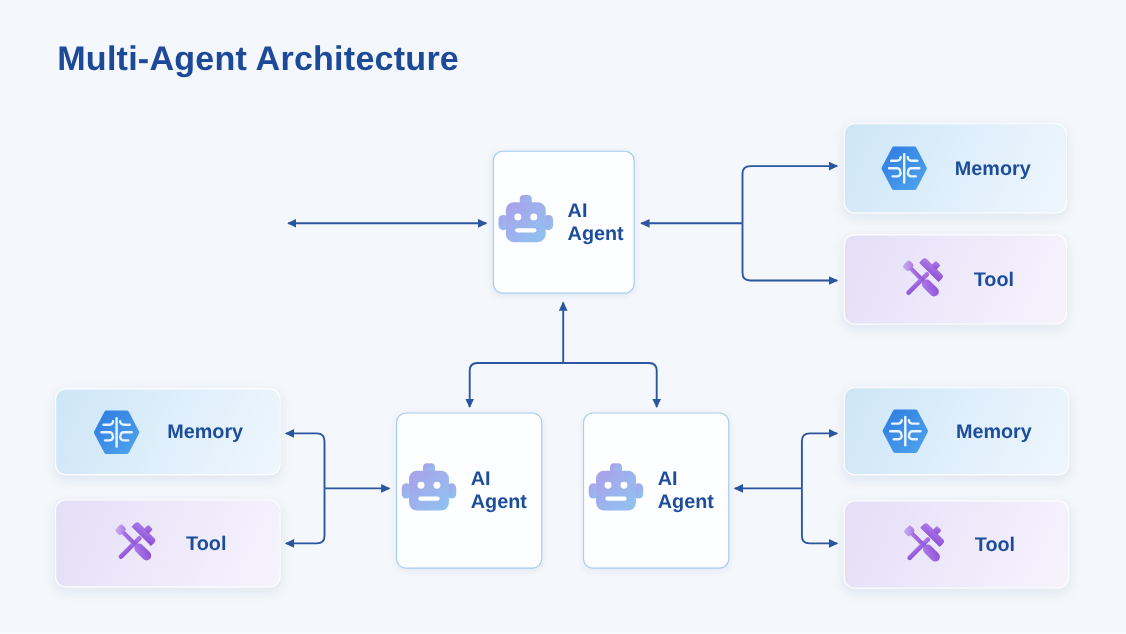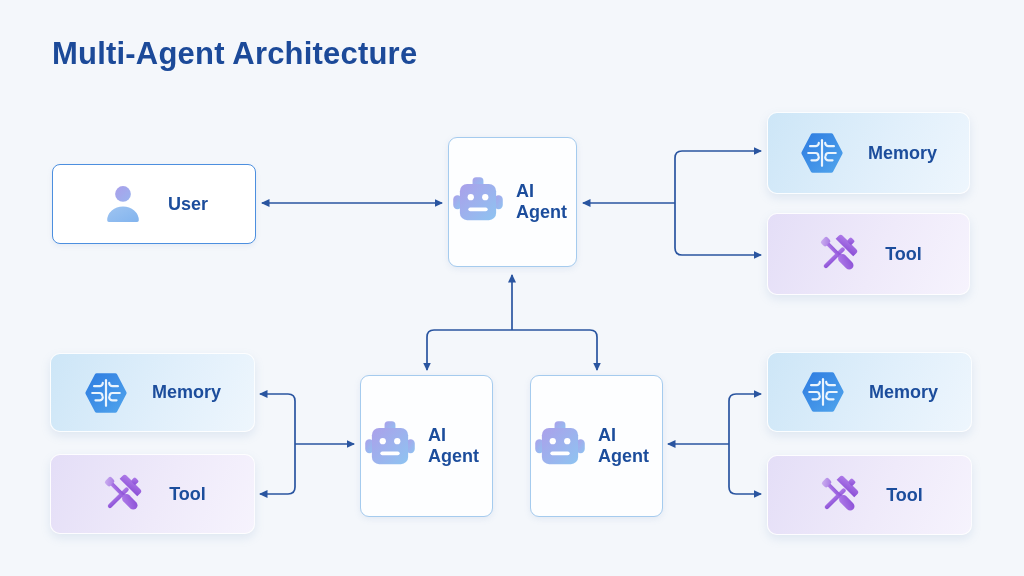--- a/index.html
+++ b/index.html
@@ -99,29 +99,20 @@
       <path d="M295 444 V401 Q295 394 288 394 H260" marker-end="url(#ah)"></path>
       <path d="M295 444 V487 Q295 494 288 494 H260" marker-end="url(#ah)"></path>
       <path d="M729 444 H668" marker-end="url(#ah)"></path>
       <path d="M729 444 V401 Q729 394 736 394 H761" marker-end="url(#ah)"></path>
       <path d="M729 444 V487 Q729 494 736 494 H761" marker-end="url(#ah)"></path>
     </g>
   </svg>
 
   <div class="title">Multi-Agent Architecture</div>
 
-  <div class="node user-box">
-    <span class="icon">
-      <svg width="46" height="46" viewBox="0 0 48 48">
-        <circle cx="24" cy="13.5" r="8.2" fill="url(#grad-user-head)"></circle>
-        <path d="M7.5 41 a16.5 14.5 0 0 1 33 0 q0 1.8 -1.8 1.8 h-29.4 q-1.8 0 -1.8 -1.8 z" fill="url(#grad-user-body)"></path>
-      </svg>
-    </span>
-    <span class="label">User</span>
-  </div>
 
   <div class="node agent-box agent-top">
     <span class="icon">
       <svg width="58" height="58" viewBox="0 0 48 48">
         <rect x="19.5" y="3.5" width="9" height="9" rx="3" fill="url(#grad-robot)"></rect>
         <rect x="3.5" y="18.5" width="7" height="11.5" rx="3.5" fill="url(#grad-robot)"></rect>
         <rect x="37.5" y="18.5" width="7" height="11.5" rx="3.5" fill="url(#grad-robot)"></rect>
         <rect x="9" y="9" width="30" height="30" rx="6" fill="url(#grad-robot)"></rect>
         <circle cx="18" cy="20" r="2.6" fill="#ffffff"></circle>
         <circle cx="30" cy="20" r="2.6" fill="#ffffff"></circle>

